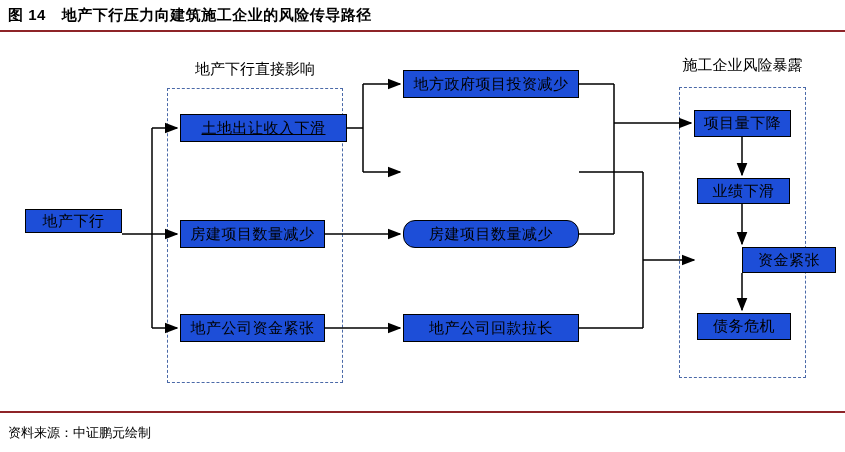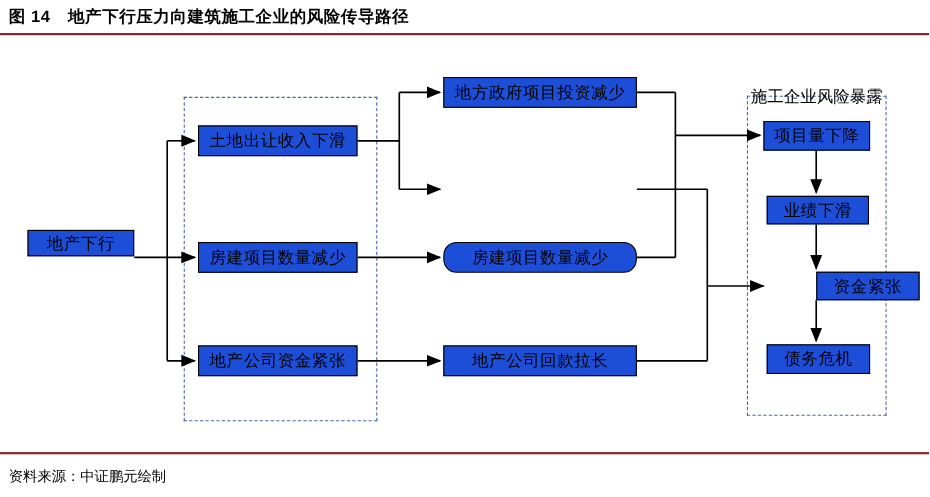--- a/index.html
+++ b/index.html
@@ -55,35 +55,35 @@
   #g-direct   { left: 167px; top: 88px; width: 176px; height: 295px; }
   #g-exposure { left: 679px; top: 87px; width: 127px; height: 291px; }
   .glabel {
     position: absolute;
     font-size: 15px;
     white-space: nowrap;
     text-align: center;
     z-index: 2;
   }
   #gl-direct   { left: 167px; top: 60px; width: 176px; }
-  #gl-exposure { left: 645px; top: 56px; width: 195px; margin-top: 23px; }
+  #gl-exposure { left: 645px; top: 56px; width: 195px; }
   .node {
     position: absolute;
     background: #1d4ed8;
     border: 1.6px solid var(--box-border-color);
     display: flex;
     align-items: center;
     justify-content: center;
     font-size: 15px;
     white-space: nowrap;
     z-index: 2;
     letter-spacing: 0.5px;
   }
   #n-start { left: 25px;  top: 209px; width: 97px;  height: 24px; }
-  #n-a1    { left: 180px; top: 114px; width: 145px; height: 28px; }
+  #n-a1    { left: 180px; top: 114px; width: 167px; height: 28px; text-decoration: underline; }
   #n-a2    { left: 180px; top: 220px; width: 145px; height: 28px; }
   #n-a3    { left: 180px; top: 314px; width: 145px; height: 28px; }
   #n-b1    { left: 403px; top: 70px;  width: 176px; height: 28px; }
   #n-b2    { left: 403px; top: 158px; width: 176px; height: 28px; }
   #n-b3    { left: 403px; top: 220px; width: 176px; height: 28px; border-radius: 12px; }
   #n-b4    { left: 403px; top: 314px; width: 176px; height: 28px; }
   #n-c1    { left: 694px; top: 110px; width: 97px;  height: 27px; }
   #n-c2    { left: 697px; top: 178px; width: 93px;  height: 26px; }
   #n-c3    { left: 697px; top: 247px; width: 94px;  height: 26px; margin-left: 45px; }
   #n-c4    { left: 697px; top: 313px; width: 94px;  height: 27px; }
@@ -120,20 +120,21 @@
       <path class="conn-line" d="M363,172 H400" marker-end="url(#arrow)"></path>
       <path class="conn-line" d="M325,234 H400" marker-end="url(#arrow)"></path>
       <path class="conn-line" d="M325,328 H400" marker-end="url(#arrow)"></path>
       <path class="conn-line" d="M614,123 H691" marker-end="url(#arrow)"></path>
       <path class="conn-line" d="M643,260 H694" marker-end="url(#arrow)"></path>
       <path class="conn-line" d="M742,137 V175" marker-end="url(#arrow)"></path>
       <path class="conn-line" d="M742,204 V244" marker-end="url(#arrow)"></path>
       <path class="conn-line" d="M742,273 V310" marker-end="url(#arrow)"></path>
     </svg>
 
+    <div class="glabel" id="gl-direct">地产下行直接影响</div>
     <div class="glabel" id="gl-exposure">施工企业风险暴露</div>
 
     <div class="group" id="g-direct"></div>
     <div class="group" id="g-exposure"></div>
 
     <div class="node" id="n-start">地产下行</div>
     <div class="node" id="n-a1">土地出让收入下滑</div>
     <div class="node" id="n-a2">房建项目数量减少</div>
     <div class="node" id="n-a3">地产公司资金紧张</div>
     <div class="node" id="n-b1">地方政府项目投资减少</div>

